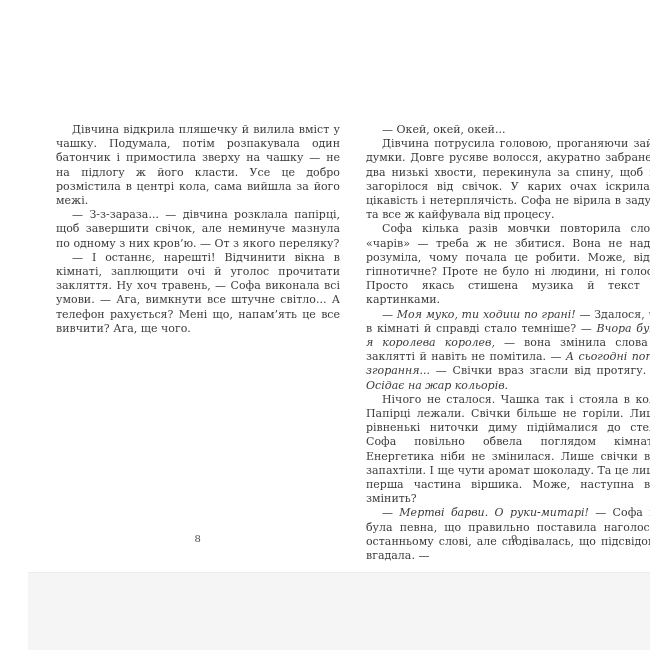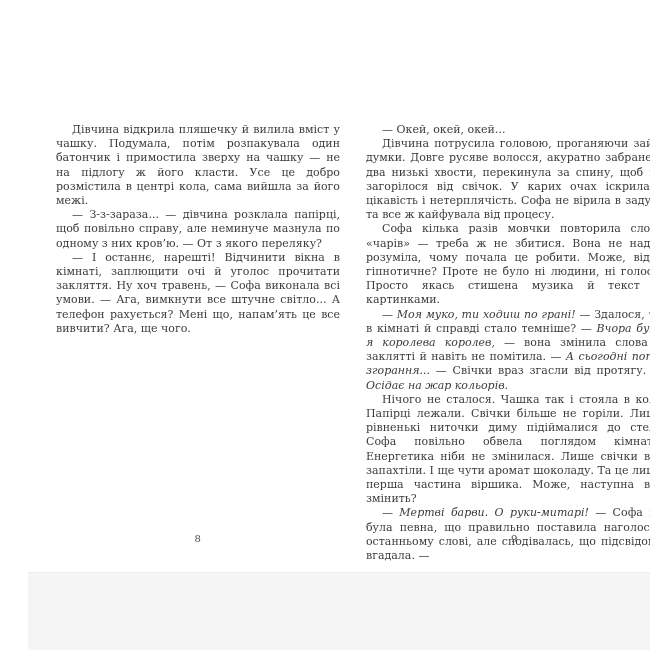--- a/index.html
+++ b/index.html
@@ -73,21 +73,21 @@
 </style>
 </head>
 <body>
 
 <div class="viewport">
   <div class="spread">
 
     <div class="page page-left">
       <div class="page-text" id="left-text">
           <p><span>Дівчина відкрила пляшечку й вилила вміст у чашку. Подумала, потім розпакувала один батончик і примостила зверху на чашку — не на підлогу ж його класти. Усе це добро розмістила в центрі кола, сама вийшла за його межі.</span></p>
-          <p><span>— З-з-зараза... — дівчина розклала папірці, щоб повільно справу, але неминуче мазнула по одному з них кров’ю. — От з якого переляку?</span></p>
+          <p><span>— З-з-зараза... — дівчина розклала папірці, щоб завершити свічок, але неминуче мазнула по одному з них кров’ю. — От з якого переляку?</span></p>
           <p><span>— І останнє, нарешті! Відчинити вікна в кімнаті, заплющити очі й уголос прочитати закляття. Ну хоч травень, — Софа виконала всі умови. — Ага, вимкнути все штучне світло... А телефон рахується? Мені що, напам’ять це все вивчити? Ага, ще чого.</span></p>
         </div>
       <div class="page-number">8</div>
     </div>
 
     <div class="page page-right">
       <div class="page-text" id="right-text">
           <p><span>— Окей, окей, окей...</span></p>
           <p><span>Дівчина потрусила головою, проганяючи зайві думки. Довге русяве волосся, акуратно забране у два низькі хвости, перекинула за спину, щоб не загорілося від свічок. У карих очах іскрилася цікавість і нетерплячість. Софа не вірила в задум, та все ж кайфувала від процесу.</span></p>
           <p><span>Софа кілька разів мовчки повторила слова «чарів» — треба ж не збитися. Вона не надто розуміла, чому почала це робити. Може, відео гіпнотичне? Проте не було ні людини, ні голосу. Просто якась стишена музика й текст із картинками.</span></p>

